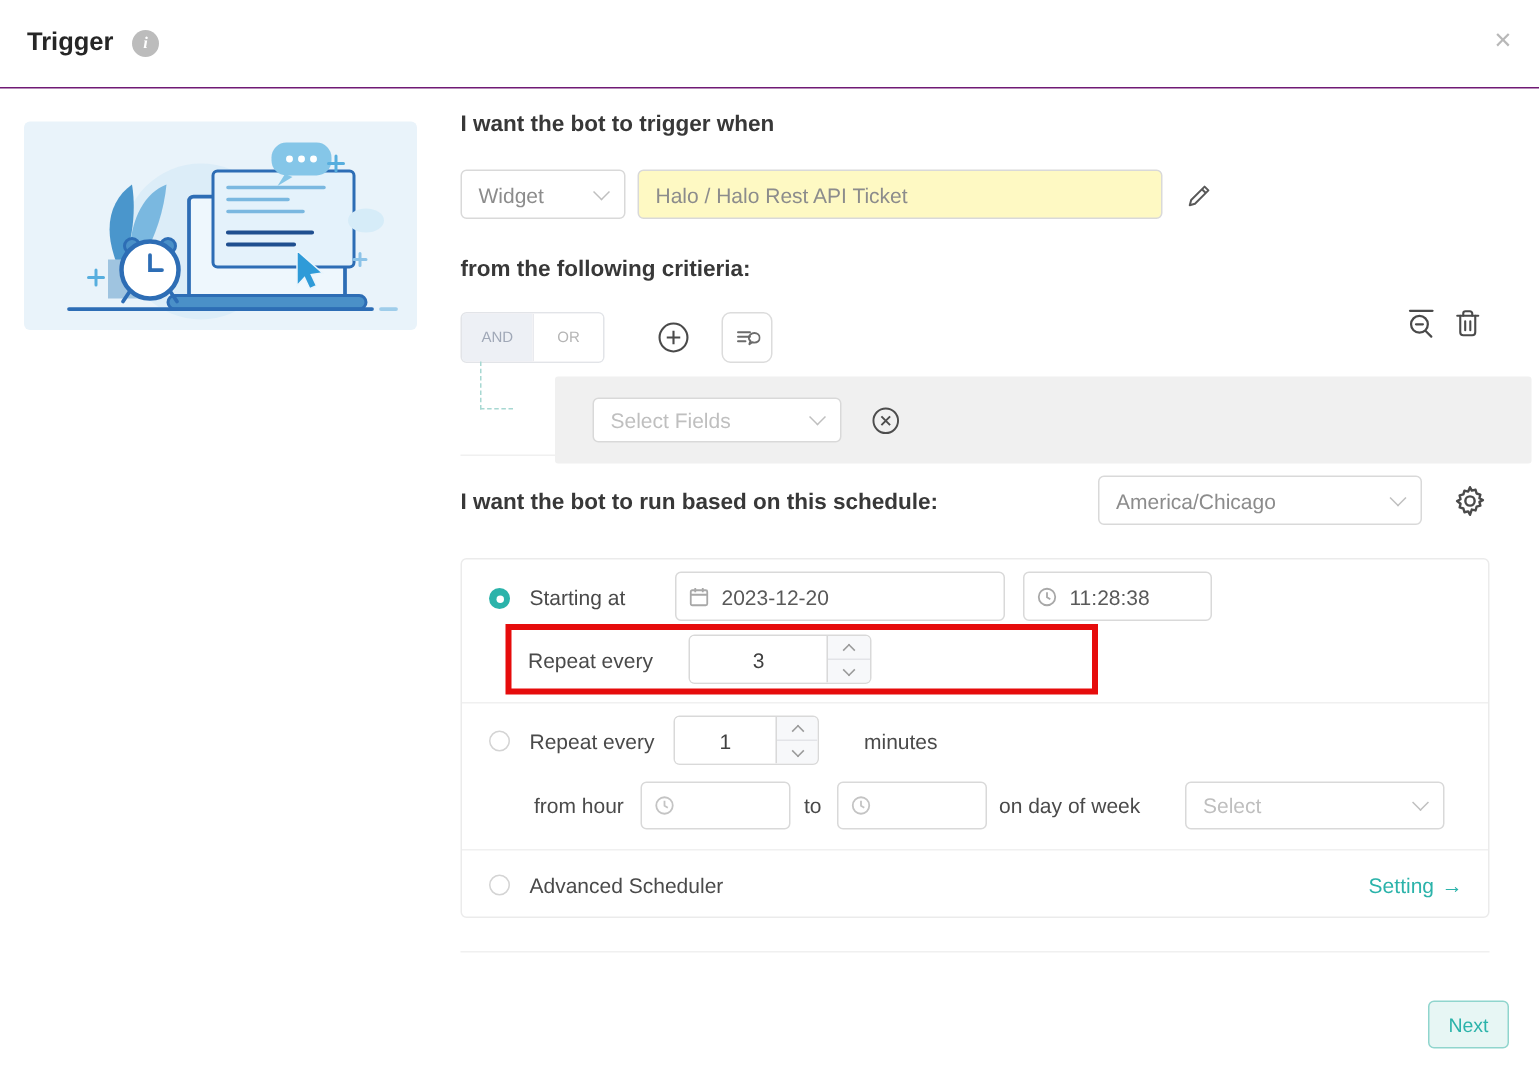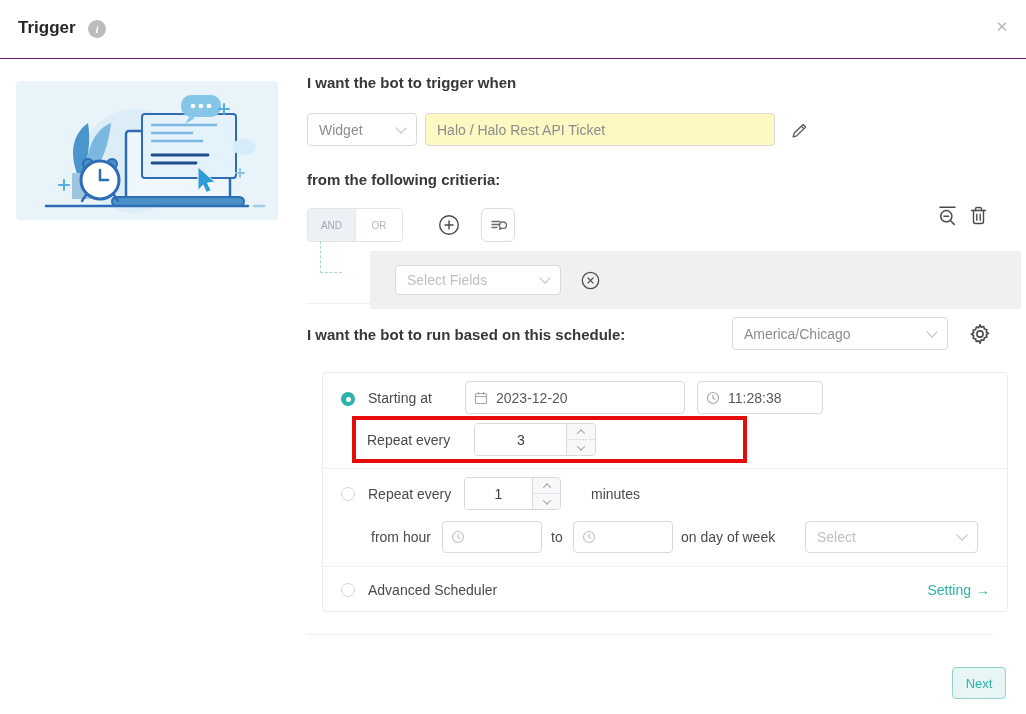--- a/index.html
+++ b/index.html
@@ -45,21 +45,21 @@
   .connector { position:absolute; left:320px; top:241px; width:22px; height:32px;
     border-left:1px dashed #a7d8d2; border-bottom:1px dashed #a7d8d2; }
 
   .cond-row { position:absolute; left:342px; top:251px; width:651px; height:58px;
     background:#f0f0f0; border-radius:2px; display:flex; align-items:center; padding-left:25px;margin-left:28px; }
 
   .hr { position:absolute; height:1px; background:#f0f0f0; }
 
   
   .sched-box { position:absolute; left:307px; top:372px; width:686px; height:240px;
-    border:1px solid #ebebeb; border-radius:4px;margin-left:15px; }
+    border:1px solid #ebebeb; border-radius:4px; }
   .radio { position:absolute; width:14px; height:14px; border-radius:50%;
     border:1px solid #d4d4d4; background:#fff; cursor:pointer; }
   .radio.on { border:none; background:#2bb3aa; }
   .radio.on::after { content:""; position:absolute; left:4.5px; top:4.5px; width:5px; height:5px;
     border-radius:50%; background:#fff; }
   .lbl { position:absolute; font-size:14px; color:#4a4a4a; white-space:nowrap; }
 
   .icon-input { position:relative; }
   .icon-input input { width:100%; height:100%; border:1px solid #d9d9d9; border-radius:4px;
     background:#fff; outline:none; font-family:inherit; font-size:14px; color:#595959;

